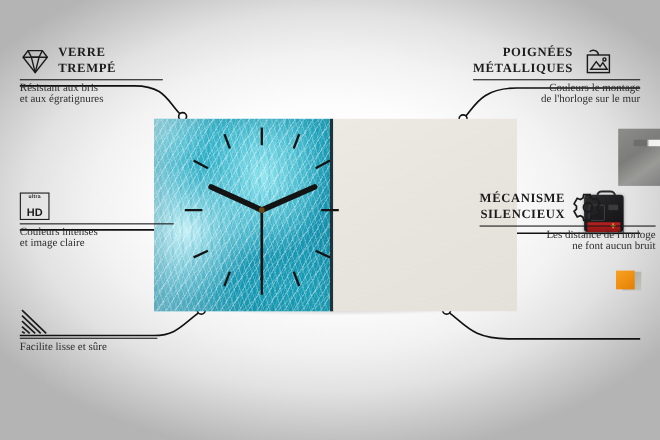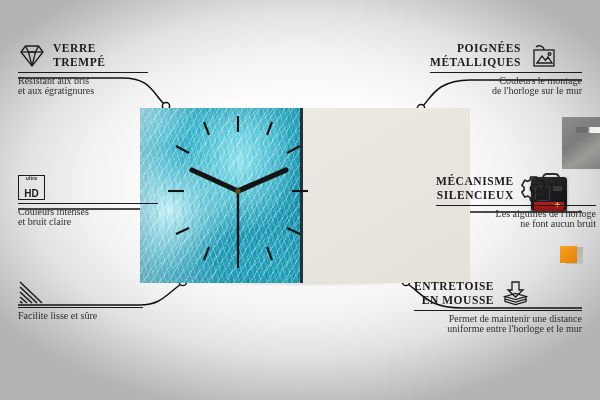--- a/index.html
+++ b/index.html
@@ -274,21 +274,21 @@
     <div class="head-row">
       <span class="ico">
         <span class="hdbox">
           <span class="u">ultra</span>
           <span class="h">HD</span>
         </span>
       </span>
     </div>
     <div class="rule"></div>
     <div class="desc">Couleurs intenses
-et bruit claire</div>
+et image claire</div>
   </div>
 
   <div class="callout left" style="left:18px; top:280px; width:125px;">
     <div class="head-row">
       <span class="ico">
         <svg width="28" height="24" viewBox="0 0 28 24" fill="none" stroke="#1b1b1b" stroke-width="1.5">
           <path d="M2 2 L24 23"></path>
           <path d="M2 7 L19 23"></path>
           <path d="M2 12 L14 23"></path>
           <path d="M2 17 L9 23"></path>
@@ -323,35 +323,18 @@
       <span class="title">MÉCANISME
 SILENCIEUX</span>
       <span class="ico">
         <svg width="28" height="27" viewBox="0 0 28 27" fill="none" stroke="#1b1b1b" stroke-width="1.6">
           <path d="M11 2 h6 l.7 3.1 2.4 1.4 3-1.1 3 5.2 -2.3 2.1 0 2.8 2.3 2.1 -3 5.2 -3-1.1 -2.4 1.4 -.7 3.1 h-6 l-.7-3.1 -2.4-1.4 -3 1.1 -3-5.2 2.3-2.1 0-2.8 -2.3-2.1 3-5.2 3 1.1 2.4-1.4 z" transform="translate(-1,0) scale(0.97)"></path>
           <circle cx="13.5" cy="13.5" r="4.1"></circle>
         </svg>
       </span>
     </div>
     <div class="rule"></div>
-    <div class="desc">Les aiguilles de l'horloge
+    <div class="desc">Les distance de l'horloge
 ne font aucun bruit</div>
   </div>
 
-  <div class="callout right" style="right:18px; top:280px; width:168px;">
-    <div class="head-row">
-      <span class="title">ENTRETOISE
-EN MOUSSE</span>
-      <span class="ico">
-        <svg width="29" height="27" viewBox="0 0 29 27" fill="none" stroke="#1b1b1b" stroke-width="1.3">
-          <path d="M11 2 h7 v8 h4 l-7.5 7 -7.5 -7 h4 z"></path>
-          <path d="M14.5 19.5 L4 16.5 L14.5 13.5 L25 16.5 Z"></path>
-          <path d="M4 16.5 v2.5 L14.5 22 L25 19 v-2.5"></path>
-          <path d="M4 19 v2.5 L14.5 24.5 L25 21.5 V19"></path>
-        </svg>
-      </span>
-    </div>
-    <div class="rule"></div>
-    <div class="desc">Permet de maintenir une distance
-uniforme entre l'horloge et le mur</div>
-  </div>
 
 </div>
 
 </body></html>

